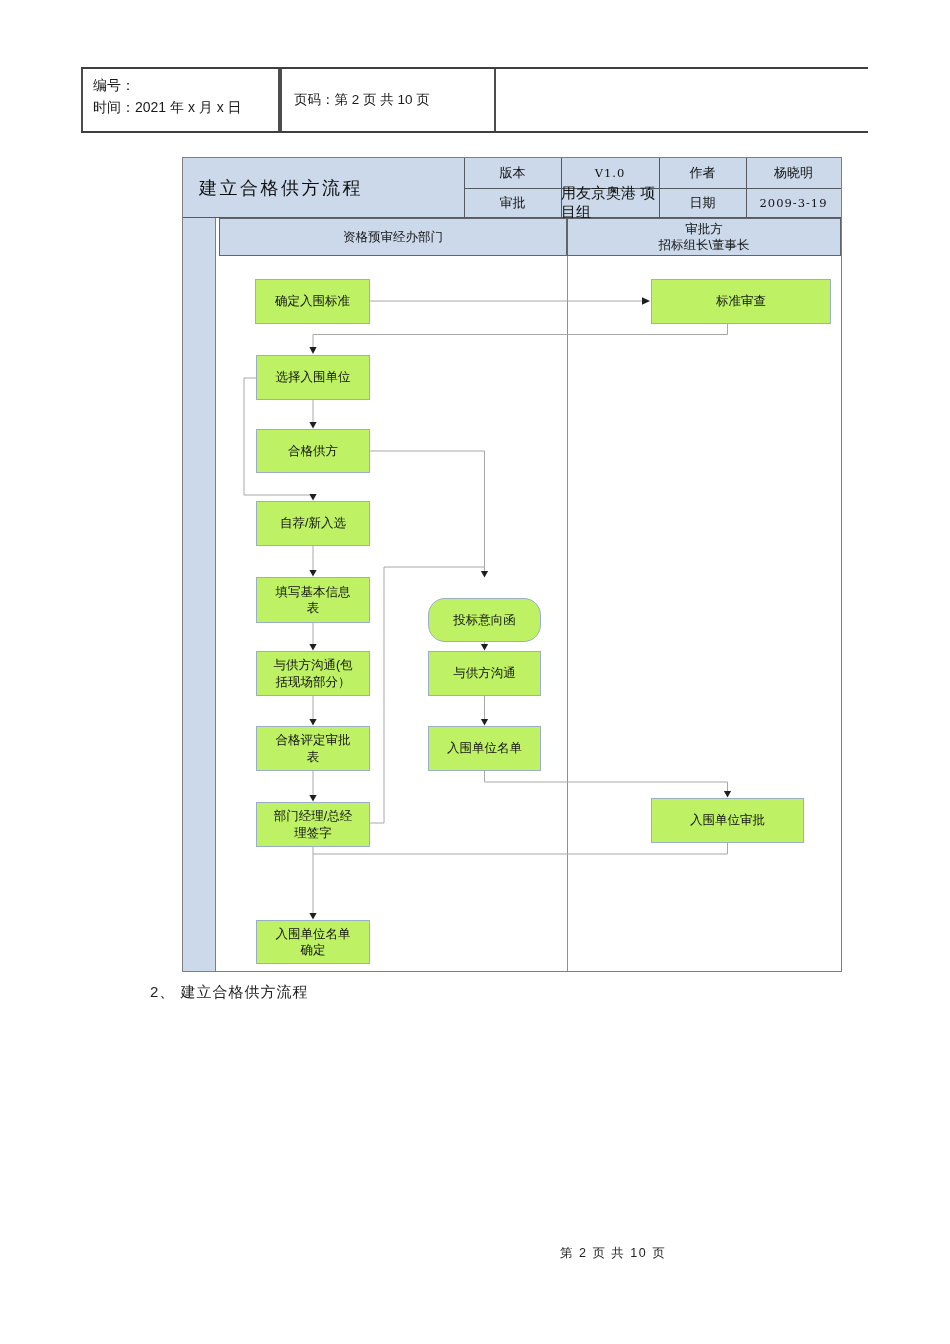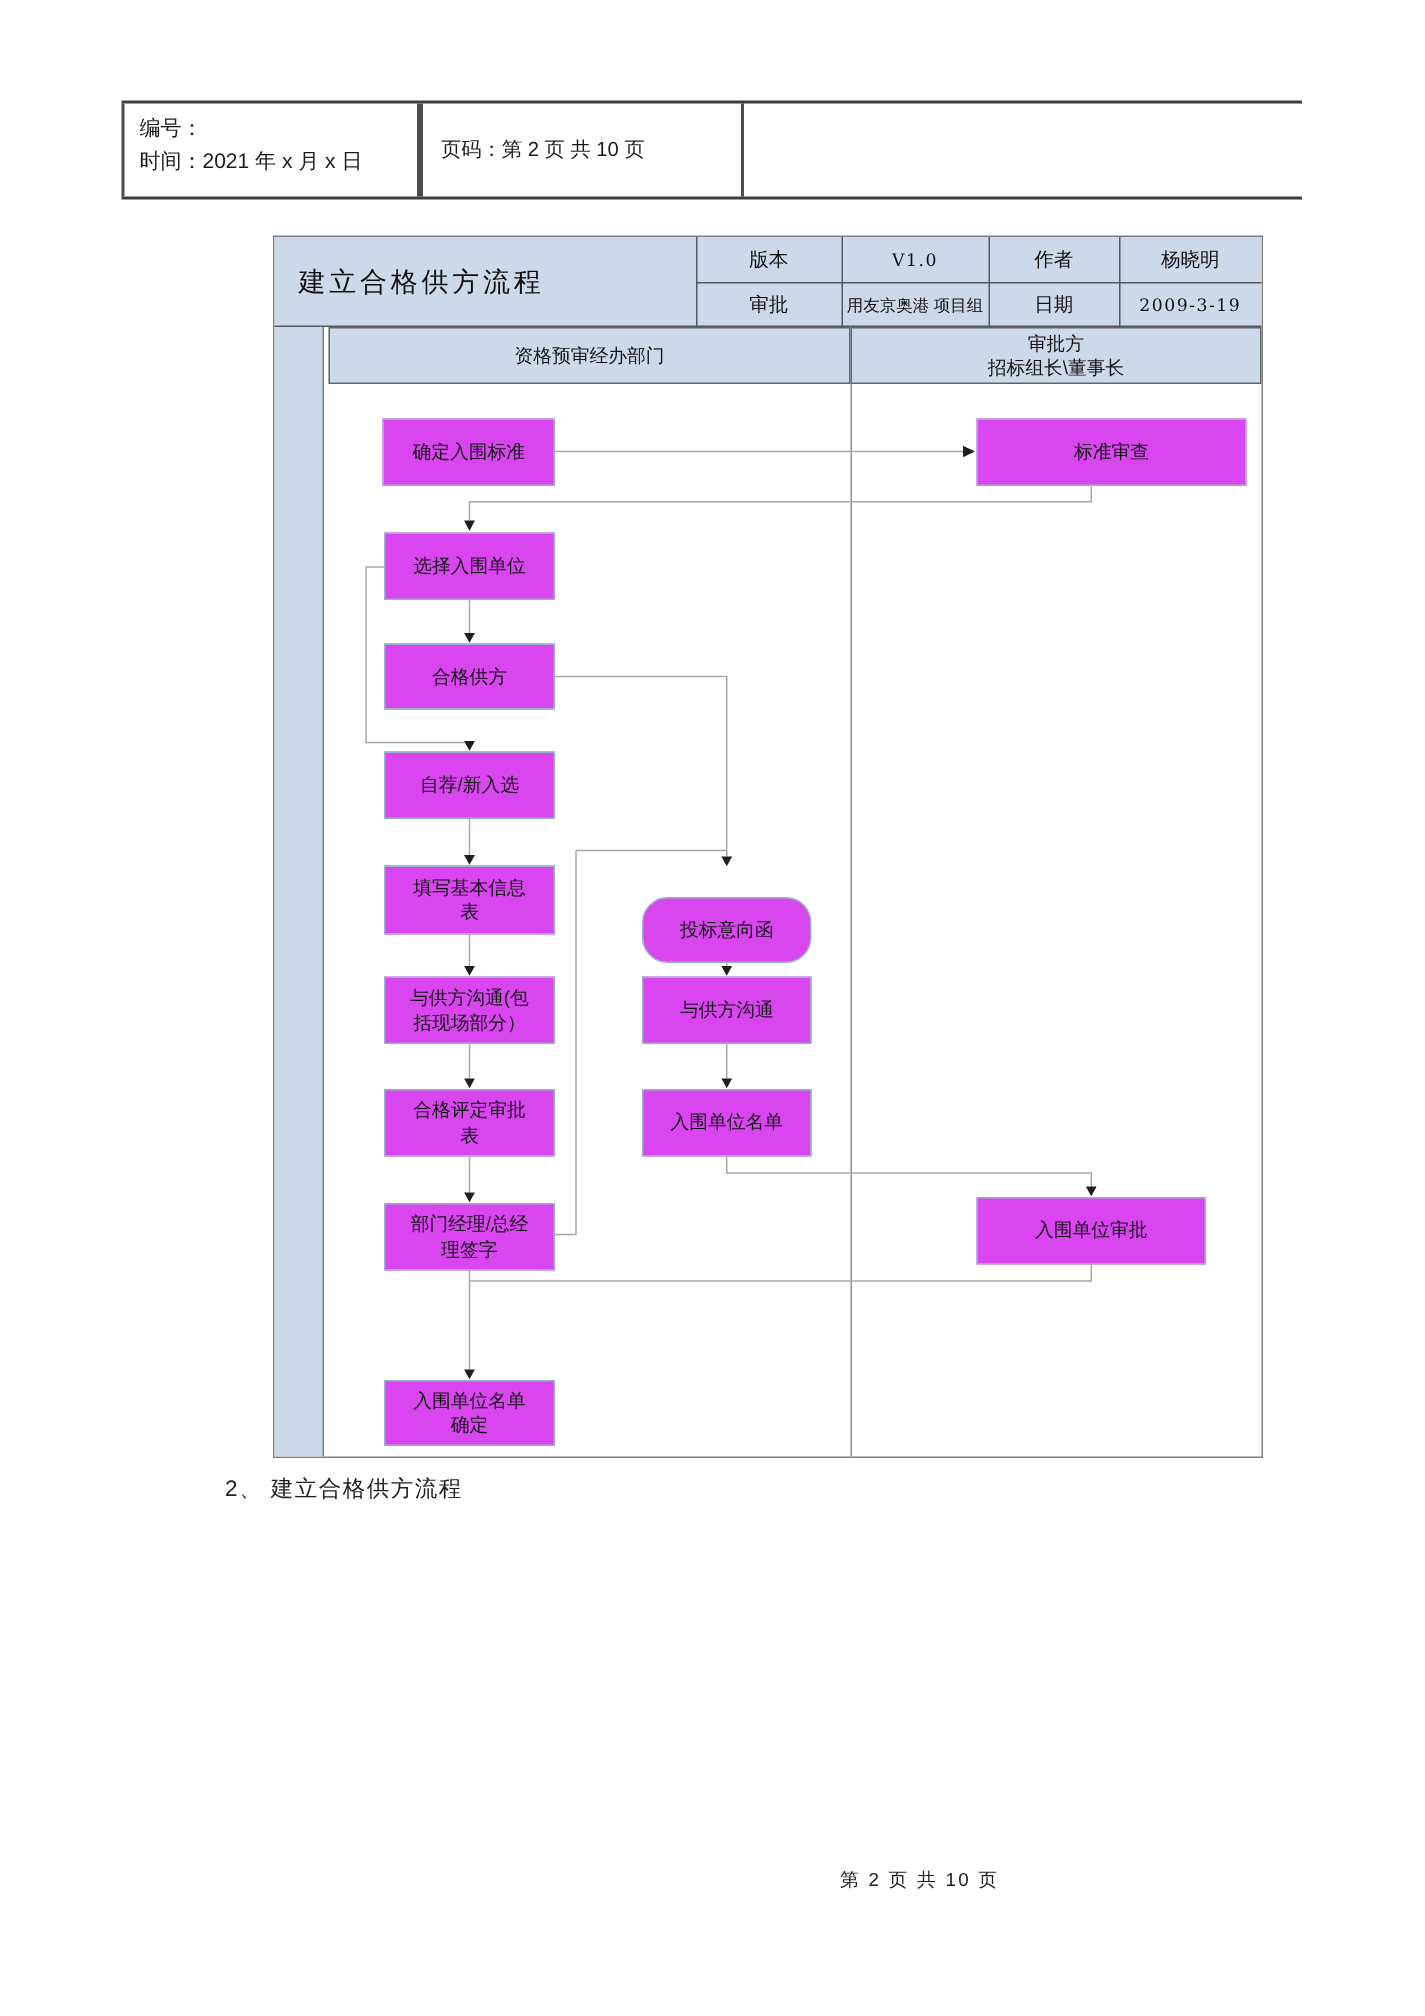--- a/index.html
+++ b/index.html
@@ -25,35 +25,35 @@
 
   .title-block{position:absolute;left:0;top:0;width:658px;height:60px;
                background:#ccd9ea;border-bottom:1px solid #55585c;box-sizing:border-box;}
   .tb-title{position:absolute;left:16px;top:0;height:60px;display:flex;align-items:center;
             font-size:18px;letter-spacing:2.5px;color:#0f0f0f;}
   .tb-vline{position:absolute;top:0;width:1px;height:60px;background:#55585c;}
   .tb-hline{position:absolute;left:281px;top:30px;width:377px;height:1px;background:#55585c;}
   .tb-cell{position:absolute;display:flex;align-items:center;justify-content:center;
            font-size:13px;color:#101010;}
   .tb-serif{font-family:"DejaVu Serif","Liberation Serif",serif;font-size:11.5px;letter-spacing:1px;}
-  .tb-small{font-size:11px;letter-spacing:0;}
+  .tb-small{font-size:15px;letter-spacing:0;}
 
   .lane-strip{position:absolute;left:0;top:60px;width:33px;height:753px;
               background:#ccd9ea;border-right:1px solid #7f7f7f;box-sizing:border-box;}
   .lane-head{position:absolute;top:60px;height:38px;background:#ccd9ea;
              border:1px solid #61656b;box-sizing:border-box;
              display:flex;align-items:center;justify-content:center;text-align:center;
              font-size:12.5px;line-height:1.3;white-space:pre-line;color:#141414;}
   #lane1-head{left:36px;width:348px;}
   #lane2-head{left:384px;width:274px;}
   .lane-divider{position:absolute;left:384px;top:98px;width:1px;height:715px;background:#8f8f8f;}
 
   svg.flow{position:absolute;left:0;top:0;width:658px;height:813px;pointer-events:none;}
 
-  .node{position:absolute;background:#d946ef;border:1.5px solid #9bafcb;
+  .node{position:absolute;background:#bef264;border:1.5px solid #9bafcb;
         box-sizing:border-box;display:flex;align-items:center;justify-content:center;
         text-align:center;font-size:12.5px;line-height:1.3;white-space:pre-line;color:#111;}
 
   
   .section-item{position:absolute;left:150px;top:983px;font-size:15px;color:#222;letter-spacing:1px;}
   .footer-page{position:absolute;left:560px;top:1245px;font-size:12.5px;letter-spacing:1.5px;color:#222;}
 </style>
 </head>
 <body>
 

